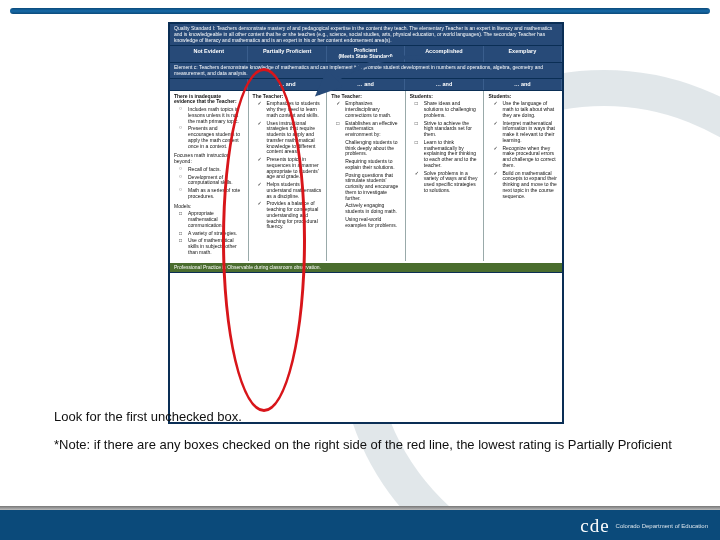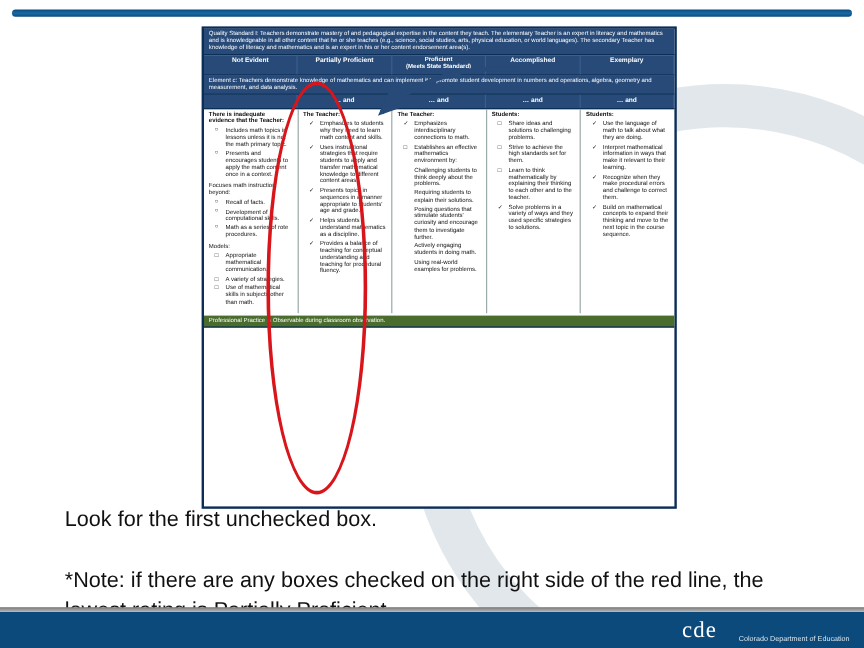--- a/index.html
+++ b/index.html
@@ -17,25 +17,25 @@
 .row5>div:last-child{border-right:none}
 .row5 ul{margin:2px 0 0 0;padding-left:8px}
 .row5 li{margin-bottom:2px;list-style:none;position:relative;padding-left:6px}
 .row5 li.ch:before{content:"✓";position:absolute;left:-3px;top:0;color:#111}
 .row5 li.bx:before{content:"□";position:absolute;left:-3px;top:0}
 .row5 li.cir:before{content:"○";position:absolute;left:-3px;top:-1px}
 .row5 .hdr{font-weight:bold;margin-bottom:2px}
 .redoval{position:absolute;left:222px;top:68px;width:78px;height:338px;border:3px solid #d8151a;border-radius:50%/50%;pointer-events:none}
 .arrow{position:absolute;left:306px;top:50px;width:138px;height:60px;pointer-events:none}
 .arrow svg{width:100%;height:100%}
-.instruct{position:absolute;left:54px;top:420px;right:40px;color:#111;font-size:18px;line-height:1.35}
-.instruct .note{margin-top:27px}
+.instruct{position:absolute;left:54px;top:408px;right:40px;color:#111;font-size:13px;line-height:1.35}
+.instruct .note{margin-top:10px}
 .footer{position:absolute;left:0;right:0;bottom:0;height:30px;background:#0b4a7a}
 .footerbar{position:absolute;left:0;right:0;bottom:30px;height:4px;background:linear-gradient(#777,#bbb)}
-.logo{position:absolute;right:12px;bottom:3px;color:#fff;font-size:10px;display:flex;align-items:flex-end;gap:18px}
+.logo{position:absolute;right:12px;bottom:3px;color:#fff;font-size:10px;display:flex;align-items:center;gap:6px}
 .logo .cde{font-family:Georgia,serif;font-size:19px;letter-spacing:1px}
 .logo .coe{font-size:6px;line-height:1.1;opacity:.85;text-align:left}
 </style>
 </head>
 <body>
 
 <div class="slide">
   <div class="topbar"></div>
   <div class="watermark"></div>
 

